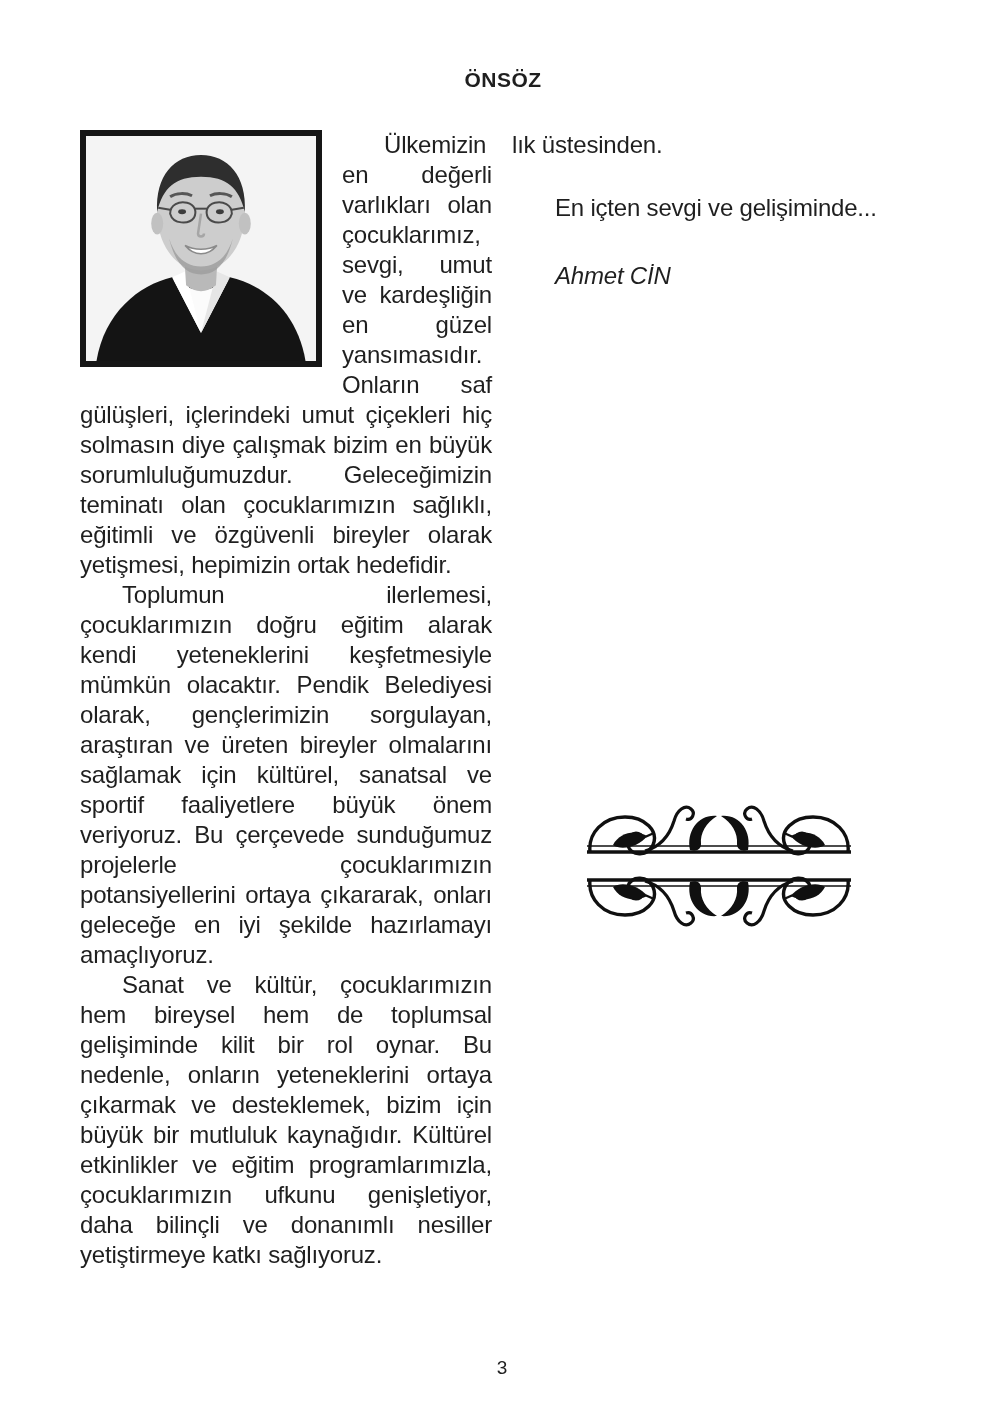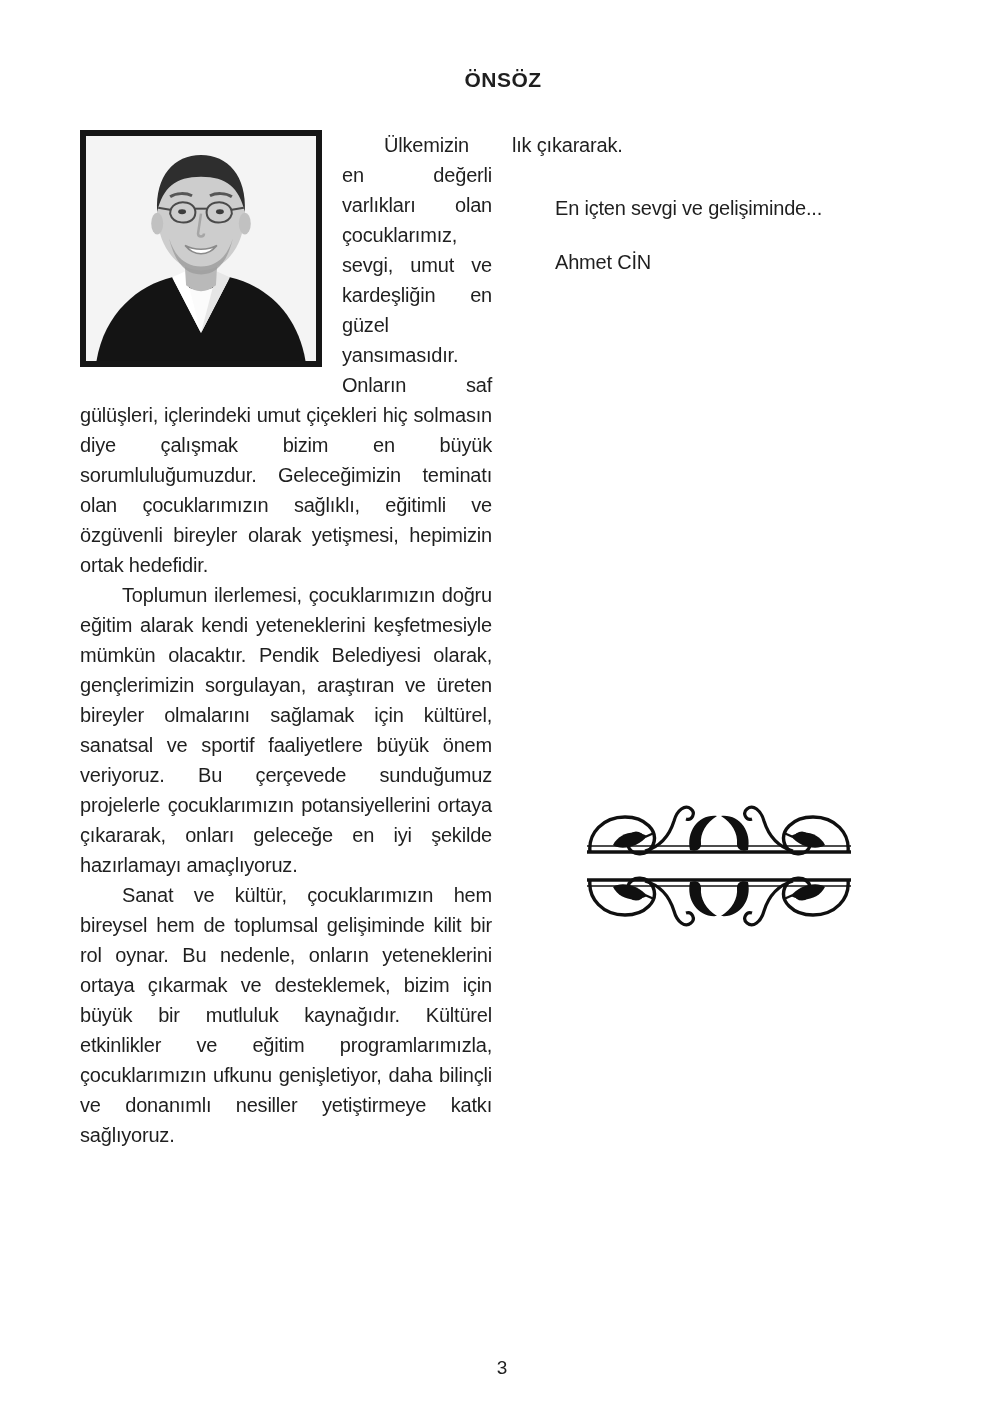--- a/index.html
+++ b/index.html
@@ -11,38 +11,38 @@
     color:#1f1f1f;
     overflow:hidden;
   }
   .title{
     position:absolute;top:68px;left:1px;width:100%;
     margin:0;text-align:center;
     font-size:21px;font-weight:bold;letter-spacing:.5px;
   }
   .col{
     position:absolute;top:130px;
-    font-size:20px;line-height:30px;letter-spacing:-0.2px;
+    font-size:24px;line-height:30px;letter-spacing:-0.2px;
     text-align:justify;
   }
   .col-left{left:80px;width:412px;}
   .col-right{left:512px;width:414px;}
   .para{margin:0;text-indent:42px;}
   .para.no-indent{text-indent:0;}
   .photo-frame{
     float:left;
     width:230px;height:225px;
     border:6px solid #161616;
     margin:0 20px 28px 0;
     background:#f4f4f4;
     overflow:hidden;
   }
   .photo-frame svg{display:block;width:100%;height:100%;}
   .closing{margin:33px 0 0 0;padding-left:43px;text-indent:0;}
-  .signature{margin-top:24px;padding-left:43px;}
+  .signature{margin-top:38px;padding-left:43px;font-style:italic;}
   .signature p{margin:0;}
   .ornament{
     position:absolute;top:673px;left:50%;
     transform:translateX(-50%);
     width:264px;height:128px;
   }
   .page-number{
     position:absolute;bottom:38px;left:0;width:100%;
     text-align:center;font-size:19px;
   }
@@ -96,21 +96,21 @@
         <path d="M99,110 C108,121 122,121 131,110 C122,115 108,115 99,110 Z" fill="#ffffff" stroke="#8a8a8a" stroke-width="1.5"></path>
       </svg>
     </div>
 
     <p class="para">Ülkemizin en değerli varlıkları olan çocuklarımız, sevgi, umut ve kardeşliğin en güzel yansımasıdır. Onların saf gülüşleri, içlerindeki umut çiçekleri hiç solmasın diye çalışmak bizim en büyük sorumluluğumuzdur. Geleceğimizin teminatı olan çocuklarımızın sağlıklı, eğitimli ve özgüvenli bireyler olarak yetişmesi, hepimizin ortak hedefidir.</p>
     <p class="para">Toplumun ilerlemesi, çocuklarımızın doğru eğitim alarak kendi yeteneklerini keşfetmesiyle mümkün olacaktır. Pendik Belediyesi olarak, gençlerimizin sorgulayan, araştıran ve üreten bireyler olmalarını sağlamak için kültürel, sanatsal ve sportif faaliyetlere büyük önem veriyoruz. Bu çerçevede sunduğumuz projelerle çocuklarımızın potansiyellerini ortaya çıkararak, onları geleceğe en iyi şekilde hazırlamayı amaçlıyoruz.</p>
     <p class="para">Sanat ve kültür, çocuklarımızın hem bireysel hem de toplumsal gelişiminde kilit bir rol oynar. Bu nedenle, onların yeteneklerini ortaya çıkarmak ve desteklemek, bizim için büyük bir mutluluk kaynağıdır. Kültürel etkinlikler ve eğitim programlarımızla, çocuklarımızın ufkunu genişletiyor, daha bilinçli ve donanımlı nesiller yetiştirmeye katkı sağlıyoruz.</p>
   </div>
 
   <div class="col col-right">
-    <p class="para no-indent">lık çıkararak.</p>
+    <p class="para no-indent">lık üstesinden.</p>
 
     <p class="closing">En içten sevgi ve gelişiminde...</p>
 
     <div class="signature">
       <p>Ahmet CİN</p>
     </div>
 
     <div class="ornament">
       <svg viewBox="0 0 264 128" width="264" height="128" xmlns="http://www.w3.org/2000/svg">
         <defs>

